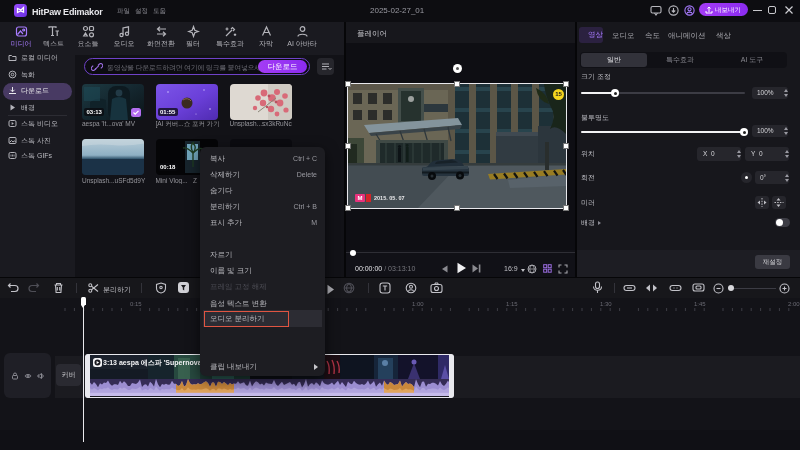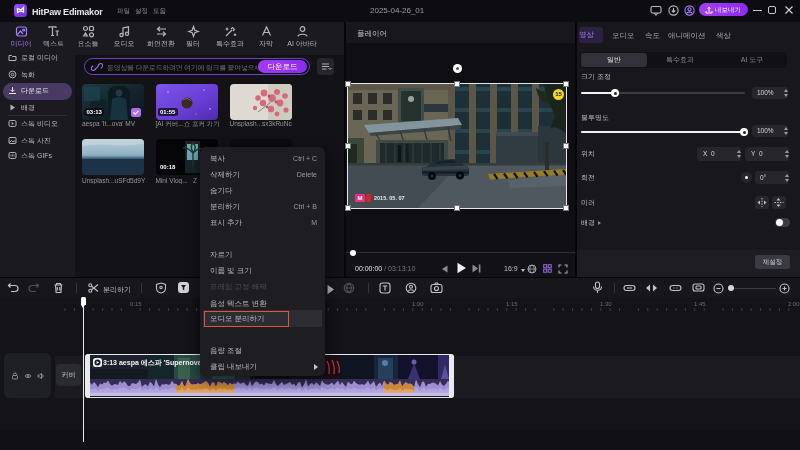--- a/index.html
+++ b/index.html
@@ -43,21 +43,21 @@
 #rothandle{left:452.5px;top:63.5px;width:9px;height:9px;border-radius:50%;background:#fff}
 #scrub{left:346px;top:252px;width:229px;height:1px;background:#2e2e35}
 #scrubknob{left:350px;top:249.5px;width:6px;height:6px;border-radius:50%;background:#fff}
 #timetext{left:355px;top:265px;font-size:7px;color:#e0e0e4}
 #timetext span{color:#77777e}
 .pctl{top:263px;color:#d8d8dc}
 #ratio{left:504px;top:265px;font-size:7px;color:#c0c0c6}
 
 #rpanel{left:577px;top:22px;width:223px;height:255px;background:#17171c}
 .rtab{top:31px;font-size:7.5px;color:#a8a8ae}
-#rtabsel{left:579px;top:27px;width:24px;height:16px;border-radius:3px;background:#2b2140;color:#a87cff;font-size:7.5px;text-align:left;line-height:16px}
+#rtabsel{left:579px;top:27px;width:24px;height:16px;border-radius:3px;background:#2b2140;color:#a87cff;font-size:7.5px;text-align:right;line-height:16px}
 #seg{left:580px;top:52px;width:207px;height:16px;background:#101015;border-radius:4px}
 #seg .on{position:absolute;left:1px;top:1px;width:66px;height:14px;background:#32323a;border-radius:3px;color:#e4e4e8;font-size:7px;text-align:center;line-height:14px}
 .seglbl{position:absolute;top:1px;height:14px;font-size:7px;color:#88888f;line-height:14px;text-align:center;width:66px}
 .rlabel{left:581px;font-size:7px;color:#bcbcc2}
 .slider-track{left:581px;width:164px;height:2px;background:#3c3c44;border-radius:1px}
 .slider-fill{height:2px;background:#f2f2f4;border-radius:1px}
 .sknob{width:8px;height:8px;border-radius:50%;background:#fff}
 .sknob i{position:absolute;left:2.5px;top:2.5px;width:3px;height:3px;border-radius:50%;background:#222;display:block}
 .valbox{background:#26262c;border-radius:3px;color:#d6d6da;font-size:6.5px}
 .spinner{position:absolute}
@@ -92,21 +92,21 @@
 <div class="abs" id="titlebar"></div>
 <div class="abs" id="logo">
       <svg width="13" height="13" viewBox="0 0 13 13" fill="none" stroke="#fff" stroke-width="1.3">
         <path d="M3.5 8.5 L3.5 4.5 L7 6 L9.5 3.5 L9.5 8 L6.5 7z"></path>
       </svg>
     </div>
 <div class="abs" id="apptitle">HitPaw Edimakor</div>
 <div class="abs menuitem" style="left:117px">파일</div>
 <div class="abs menuitem" style="left:135px">설정</div>
 <div class="abs menuitem" style="left:153px">도움</div>
-<div class="abs" id="projname">2025-04-26_01</div>
+<div class="abs" id="projname">2025-02-27_01</div>
 <div class="abs" style="left:650px;top:5px">
       <svg width="12" height="11" viewBox="0 0 12 11" fill="none" stroke="#b8b8be" stroke-width="1.1">
         <rect x="1" y="1.5" width="10" height="6.5" rx="1.5"></rect>
         <path d="M4.5 8 L6 10 L7.5 8"></path>
       </svg>
     </div>
 <div class="abs" style="left:668px;top:5px">
       <svg width="11" height="11" viewBox="0 0 11 11" fill="none" stroke="#b8b8be" stroke-width="1.1">
         <circle cx="5.5" cy="5.5" r="4.6"></circle>
         <path d="M5.5 3 v4 M3.8 5.5 L5.5 7.2 L7.2 5.5"></path>
@@ -827,20 +827,17 @@
       </div>
 <div class="mi dis" style="top:132px">
         <span class="l">프레임 고정 해제</span>
       </div>
 <div class="mi" style="top:149px">
         <span class="l">음성 텍스트 변환</span>
       </div>
 <div class="mi" style="top:164px">
         <span class="l">오디오 분리하기</span>
       </div>
-<div class="mi" style="top:196px">
-        <span class="l">음량 조절</span>
-      </div>
 <div class="mi" style="top:212px">
         <span class="l">클립 내보내기</span>
         <span style="position:absolute;right:7px;top:5px;width:0;height:0;border-top:3px solid transparent;border-bottom:3px solid transparent;border-left:4px solid #c6c6cb"></span>
       </div>
 </div>
 </div>
 </body></html>

